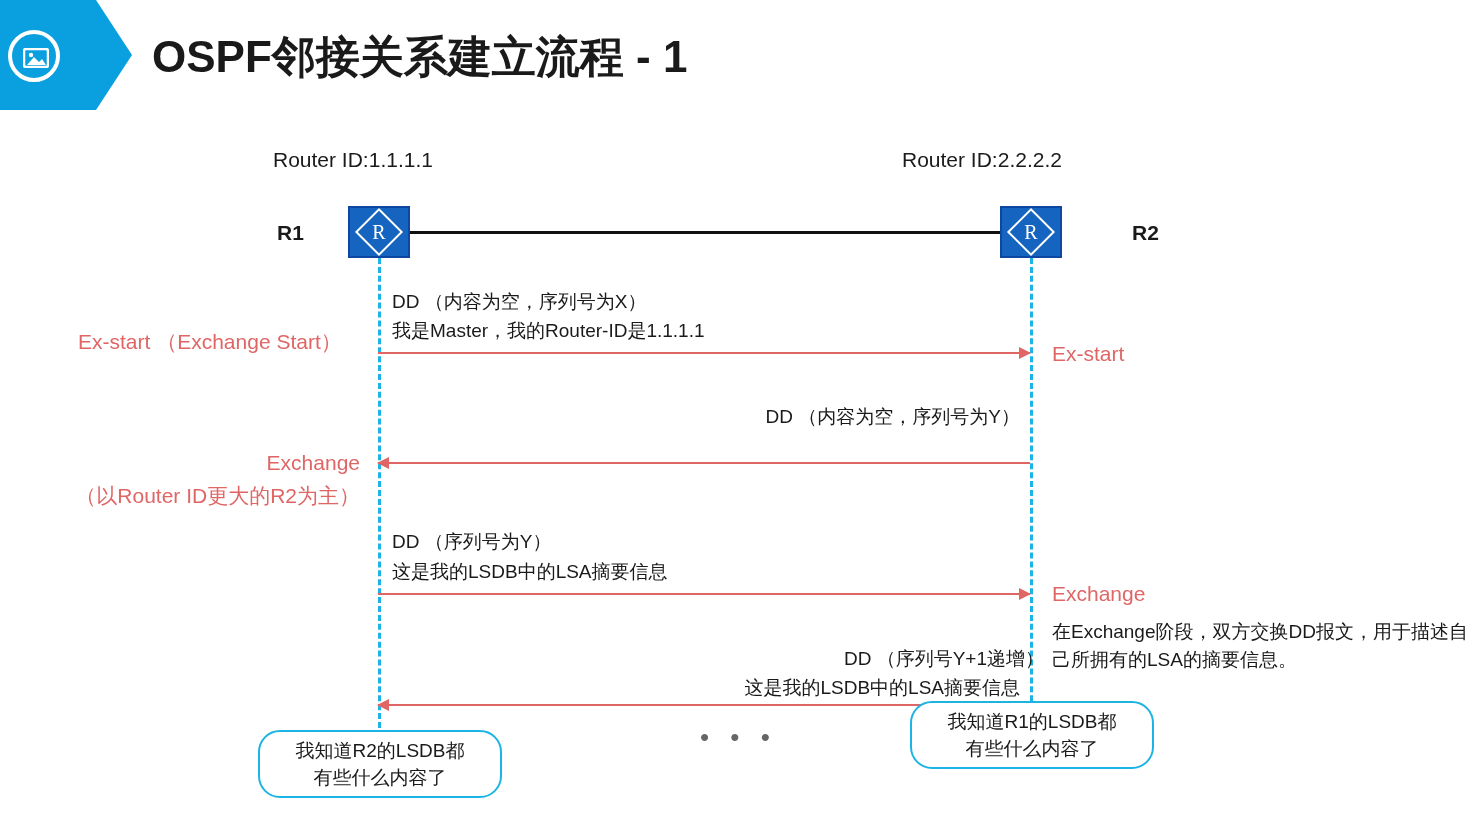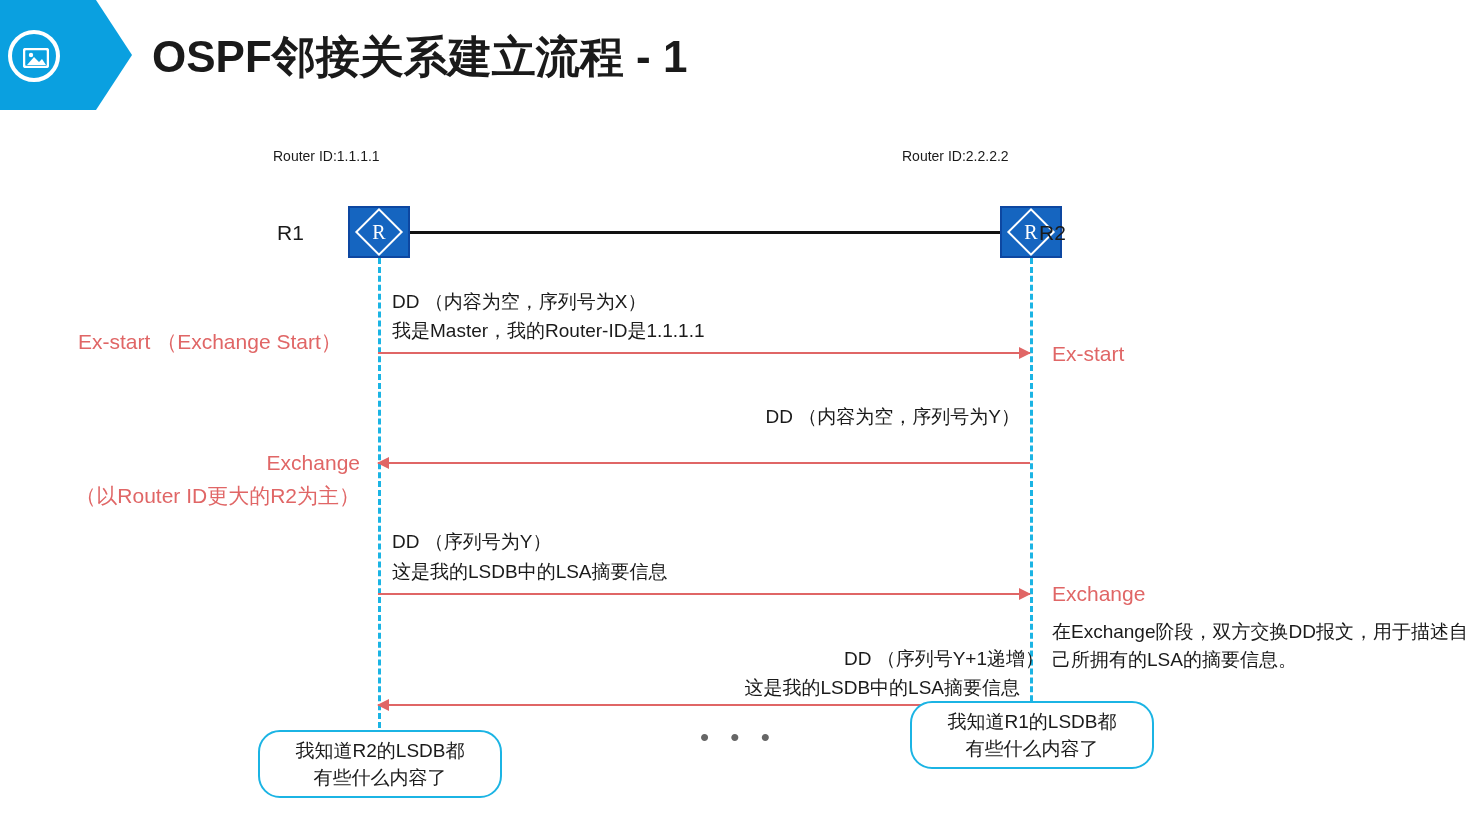--- a/index.html
+++ b/index.html
@@ -64,21 +64,21 @@
 
   
   .router-label {
     position: absolute;
     font-size: 21px;
     color: #1a1a1a;
     white-space: nowrap;
   }
   .router-id {
     position: absolute;
-    font-size: 14px;
+    font-size: 21px;
     color: #1a1a1a;
     white-space: nowrap;
   }
   .router-icon {
     position: absolute;
     width: 62px;
     height: 52px;
     background: #1565c0;
     border: 2px solid #0d47a1;
     box-sizing: border-box;
@@ -213,31 +213,31 @@
     </div>
   </div>
 
   <div class="page-title">OSPF邻接关系建立流程 - 1</div>
 
   <div class="router-id" style="left:273px; top:148px;">Router ID:1.1.1.1</div>
   <div class="router-id" style="left:902px; top:148px;">Router ID:2.2.2.2</div>
 
   <div class="link-line" style="left:410px; top:231px; width:600px;"></div>
 
-  <div class="router-label" style="left:277px; top:221px; font-weight:normal;">R1</div>
+  <div class="router-label" style="left:277px; top:221px; font-weight:bold;">R1</div>
   <div class="router-icon" style="left:348px; top:206px;">
     <div class="diamond"></div>
     <div class="rglyph">R</div>
   </div>
 
   <div class="router-icon" style="left:1000px; top:206px;">
     <div class="diamond"></div>
     <div class="rglyph">R</div>
   </div>
-  <div class="router-label" style="left:1039px; top:221px; font-weight:normal;">R2</div>
+  <div class="router-label" style="left:1132px; top:221px; font-weight:bold;">R2</div>
 
   <div class="lifeline" style="left:378px; top:258px; height:470px;"></div>
   <div class="lifeline" style="left:1030px; top:258px; height:470px;"></div>
 
   <div class="msg-text" style="left:392px; top:288px;">DD （内容为空，序列号为X）</div>
   <div class="msg-text" style="left:392px; top:317px;">我是Master，我的Router-ID是1.1.1.1</div>
   <div class="msg-arrow right" style="left:378px; top:352px; width:652px;">
     <div class="head"></div>
   </div>
   <div class="state-label" style="left:78px; top:326px;">Ex-start （Exchange Start）</div>

